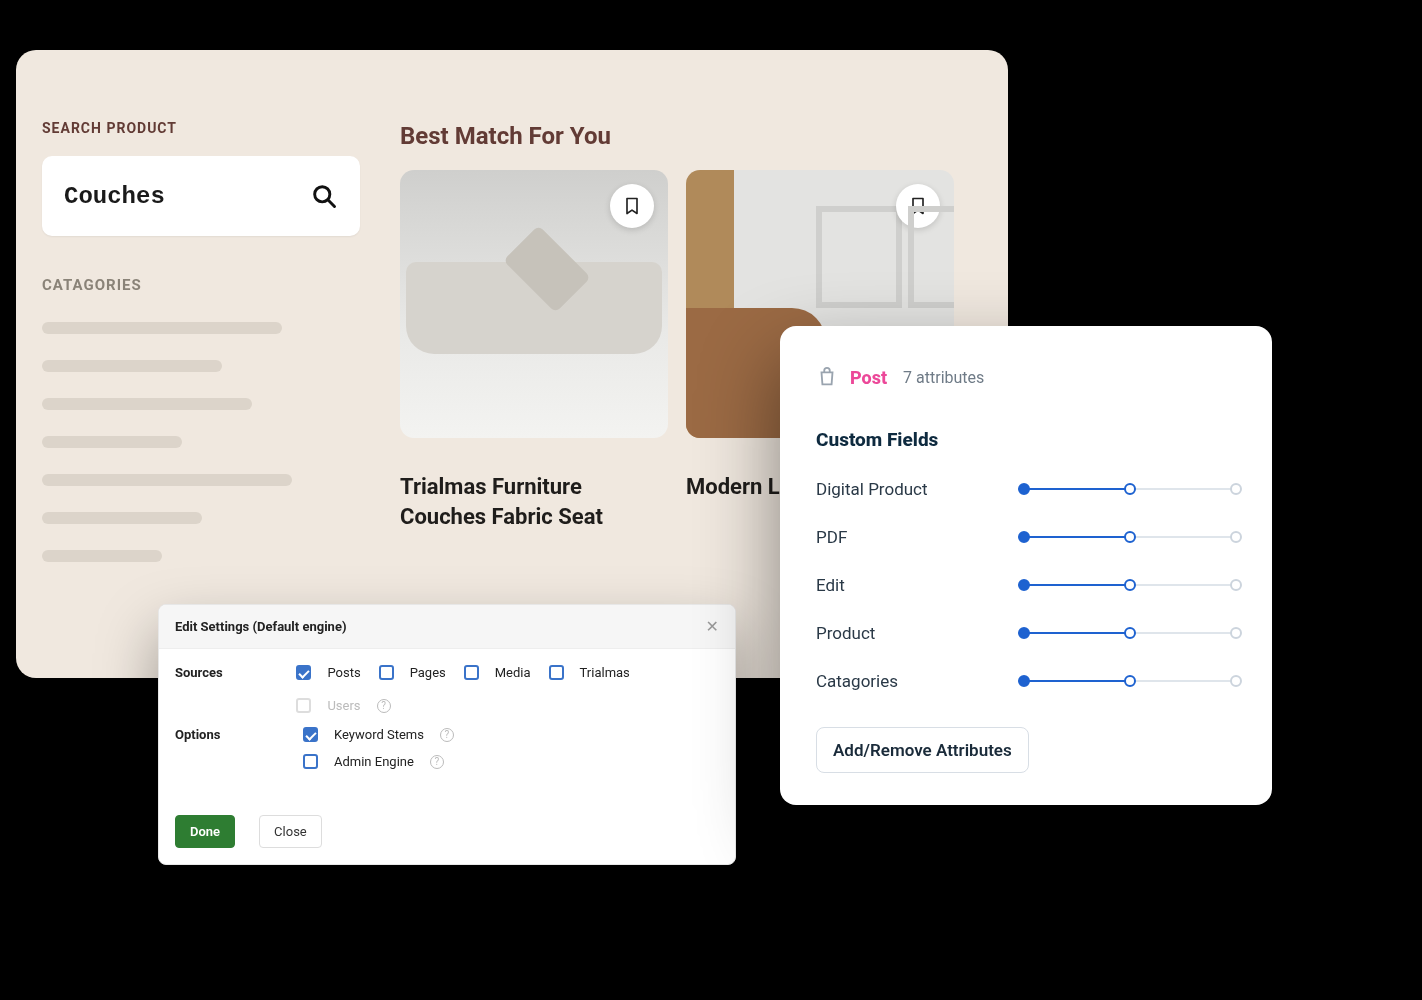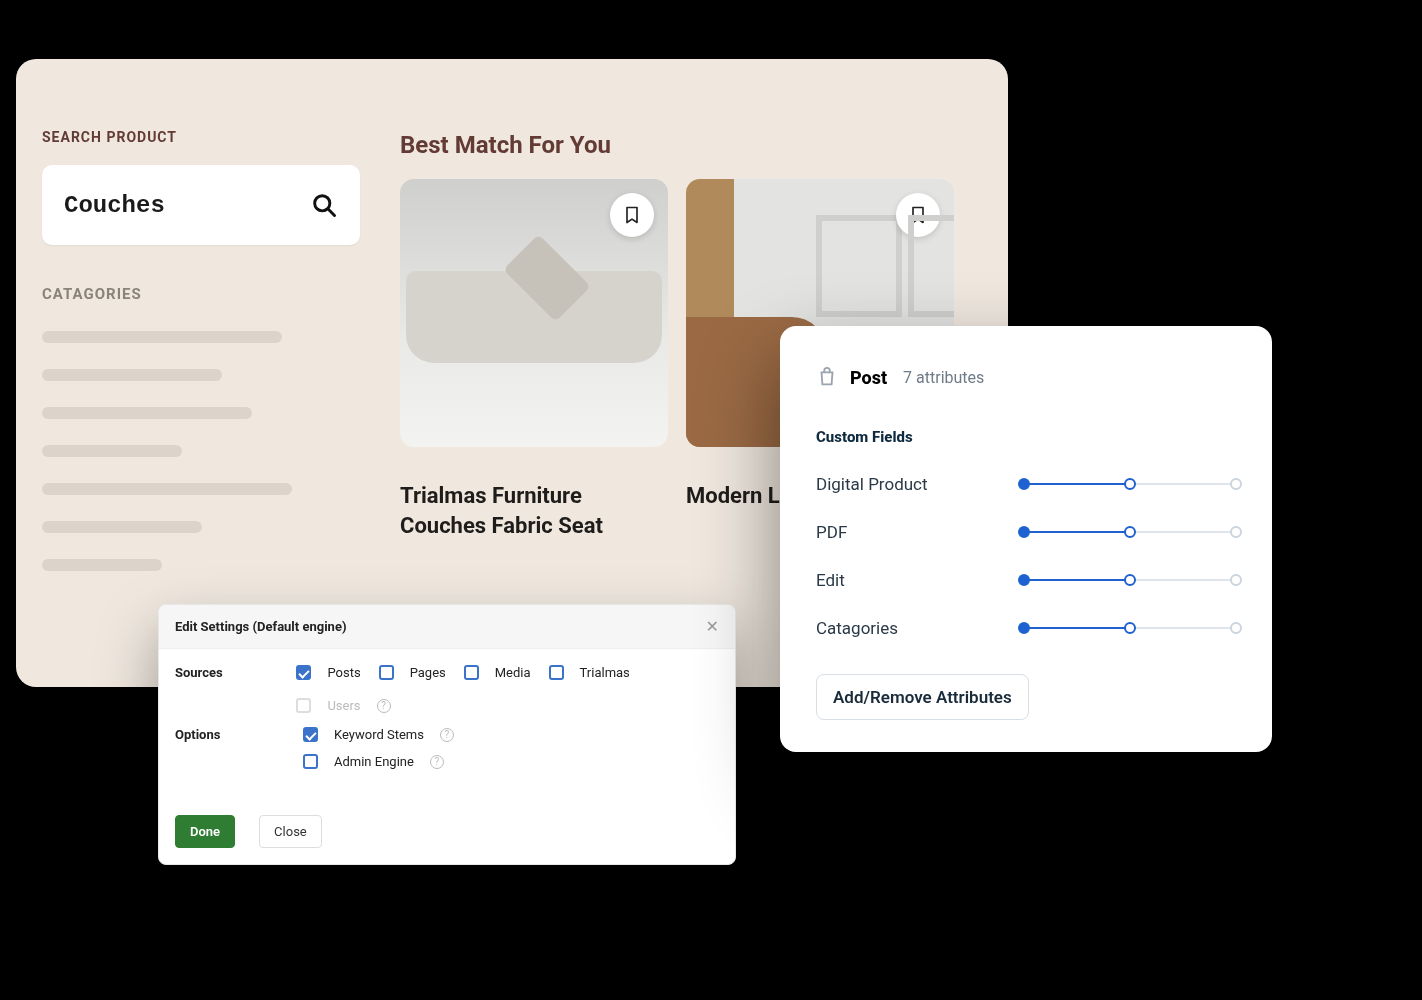--- a/index.html
+++ b/index.html
@@ -1,19 +1,19 @@
 <!DOCTYPE html>
 <html><head>
   <meta charset="utf-8">
   <style>
     * { margin:0; padding:0; box-sizing:border-box; font-family:-apple-system,BlinkMacSystemFont,"Segoe UI",Roboto,Helvetica,Arial,sans-serif; }
     body { background:#000; width:1422px; height:1000px; position:relative; overflow:hidden; }
 
     .main-panel {
-      position:absolute; left:16px; top:59px; width:992px; height:628px;
+      position:absolute; left:16px; top:50px; width:992px; height:628px;
       background:#f0e8df; border-radius:20px; padding:0;
     }
     .main-shadow {
       position:absolute; left:16px; top:66px; width:992px; height:628px;
       border-radius:20px; box-shadow:0 30px 60px rgba(0,0,0,0.35); z-index:-1;
     }
 
     .sidebar { position:absolute; left:26px; top:70px; width:330px; }
     .sidebar-label { font-size:14px; font-weight:700; letter-spacing:1px; color:#623b35; }
     .search-box {
@@ -112,24 +112,24 @@
     .btn-secondary { background:#fff; color:#333; border:1px solid #ddd; }
 
     
     .attr-panel {
       position:absolute; left:780px; top:326px; width:492px; background:#fff;
       border-radius:16px; box-shadow:0 34px 80px rgba(0,0,0,0.45);
       padding:40px 36px 32px; z-index:6;
     }
     .attr-head { display:flex; align-items:center; gap:12px; }
     .bag-icon { width:22px; height:22px; color:#9aa4af; }
-    .attr-head .name { font-size:18px; font-weight:800; color:#000000; }
+    .attr-head .name { font-size:18px; font-weight:800; color:#ec4899; }
     .attr-head .count { font-size:16px; color:#6f7b87; margin-left:4px; }
     .attr-section { margin-top:40px; }
-    .attr-section-title { font-size:15px; font-weight:800; color:#0e2a3f; }
+    .attr-section-title { font-size:19px; font-weight:800; color:#0e2a3f; }
     .field-row { display:flex; align-items:center; justify-content:space-between; margin-top:28px; }
     .field-label { font-size:17px; color:#2a3947; }
     .slider { position:relative; width:212px; height:12px; }
     .slider-track { position:absolute; left:0; right:0; top:5px; height:2px; background:#dfe5eb; }
     .slider-fill  { position:absolute; left:0; top:5px; height:2px; background:#1e62d0; }
     .slider-dot {
       position:absolute; top:0; width:12px; height:12px; border-radius:50%;
       background:#fff; border:2px solid #1e62d0; transform:translateX(-50%);
     }
     .slider-dot.start { left:0; background:#1e62d0; border-color:#1e62d0; }
@@ -286,20 +286,30 @@
           <div class="field-label">Edit</div>
           <div class="slider">
             <div class="slider-track"></div>
             <div class="slider-fill" style="width:50%"></div>
             <div class="slider-dot start"></div>
             <div class="slider-dot" style="left:50%"></div>
             <div class="slider-dot end"></div>
           </div>
         </div>
         <div class="field-row">
+          <div class="field-label">Product</div>
+          <div class="slider">
+            <div class="slider-track"></div>
+            <div class="slider-fill" style="width:50%"></div>
+            <div class="slider-dot start"></div>
+            <div class="slider-dot" style="left:50%"></div>
+            <div class="slider-dot end"></div>
+          </div>
+        </div>
+        <div class="field-row">
           <div class="field-label">Catagories</div>
           <div class="slider">
             <div class="slider-track"></div>
             <div class="slider-fill" style="width:50%"></div>
             <div class="slider-dot start"></div>
             <div class="slider-dot" style="left:50%"></div>
             <div class="slider-dot end"></div>
           </div>
         </div>
       </div>

